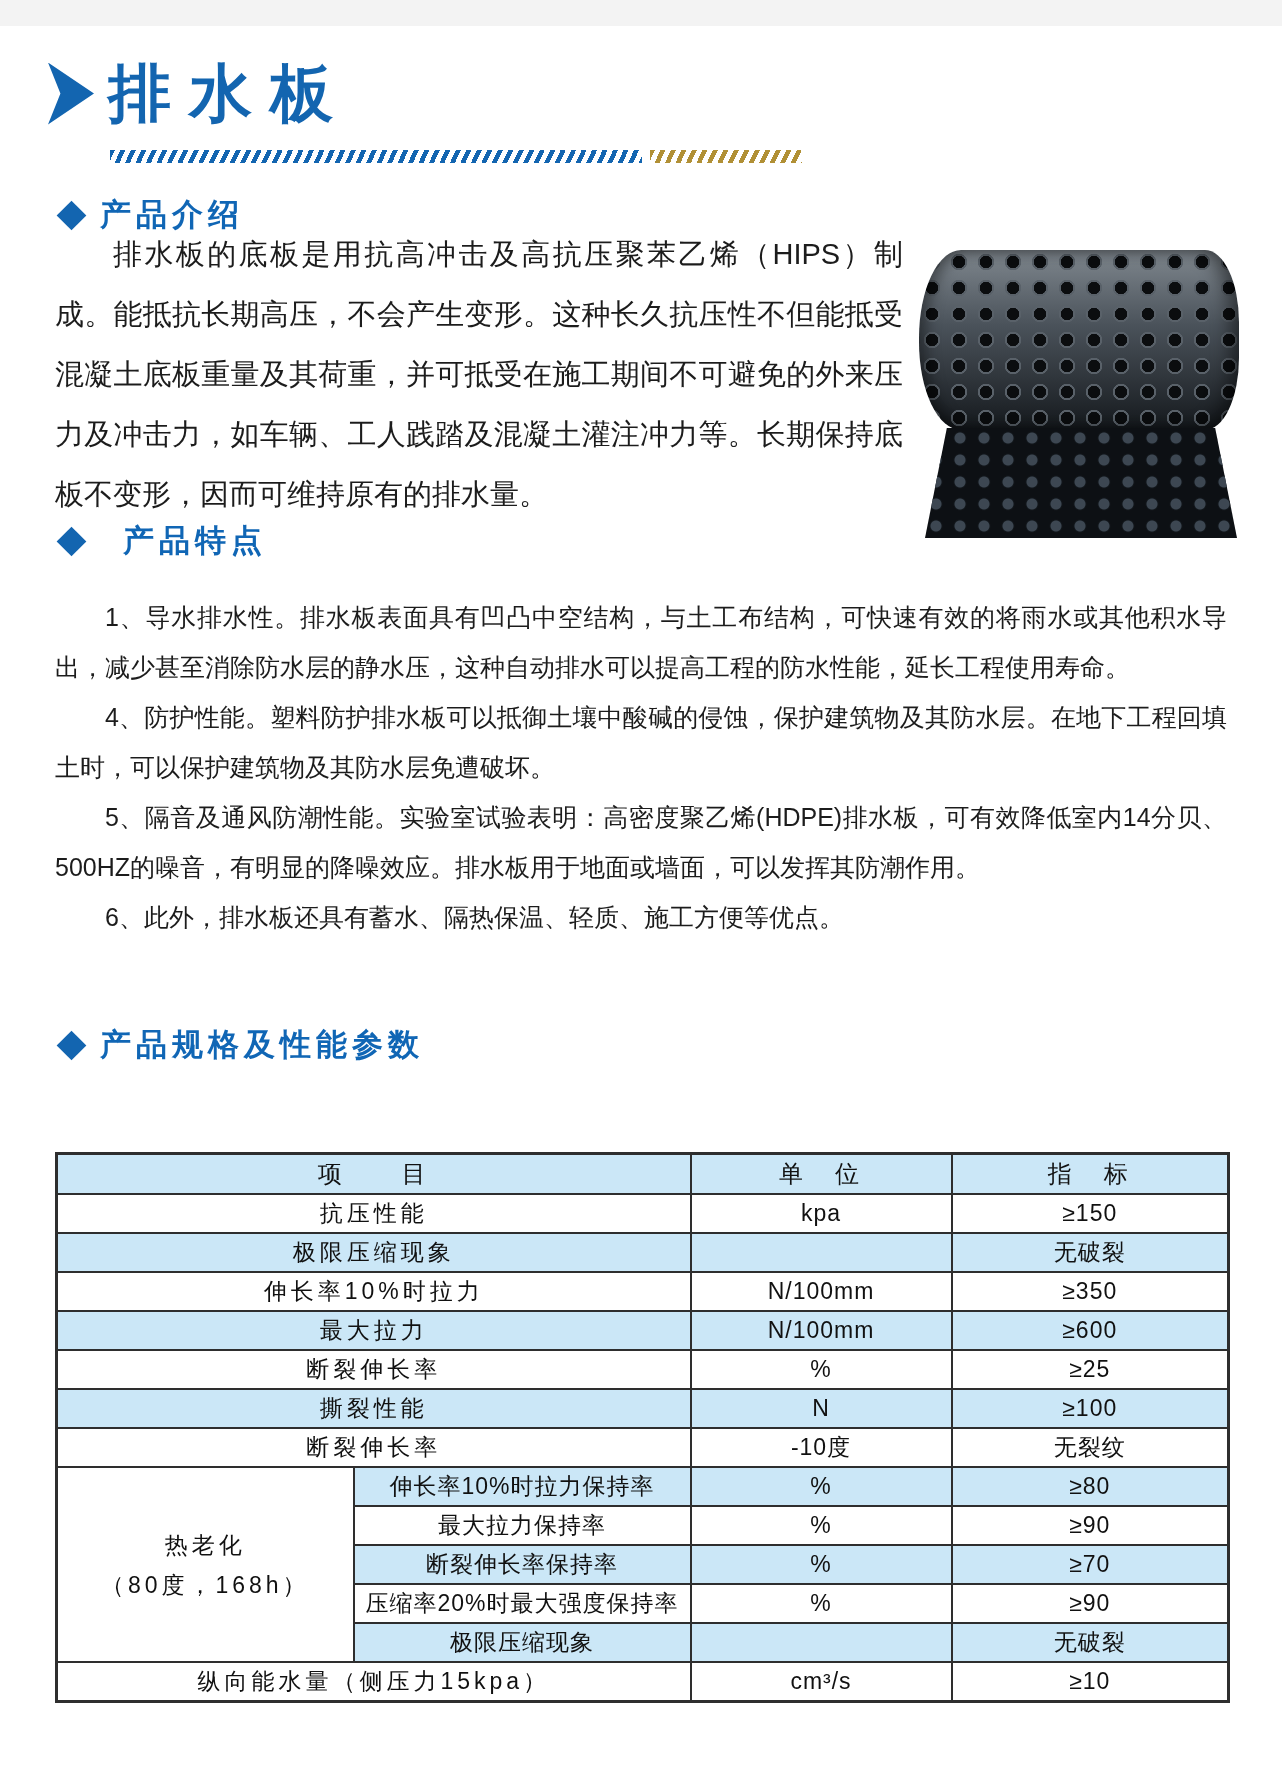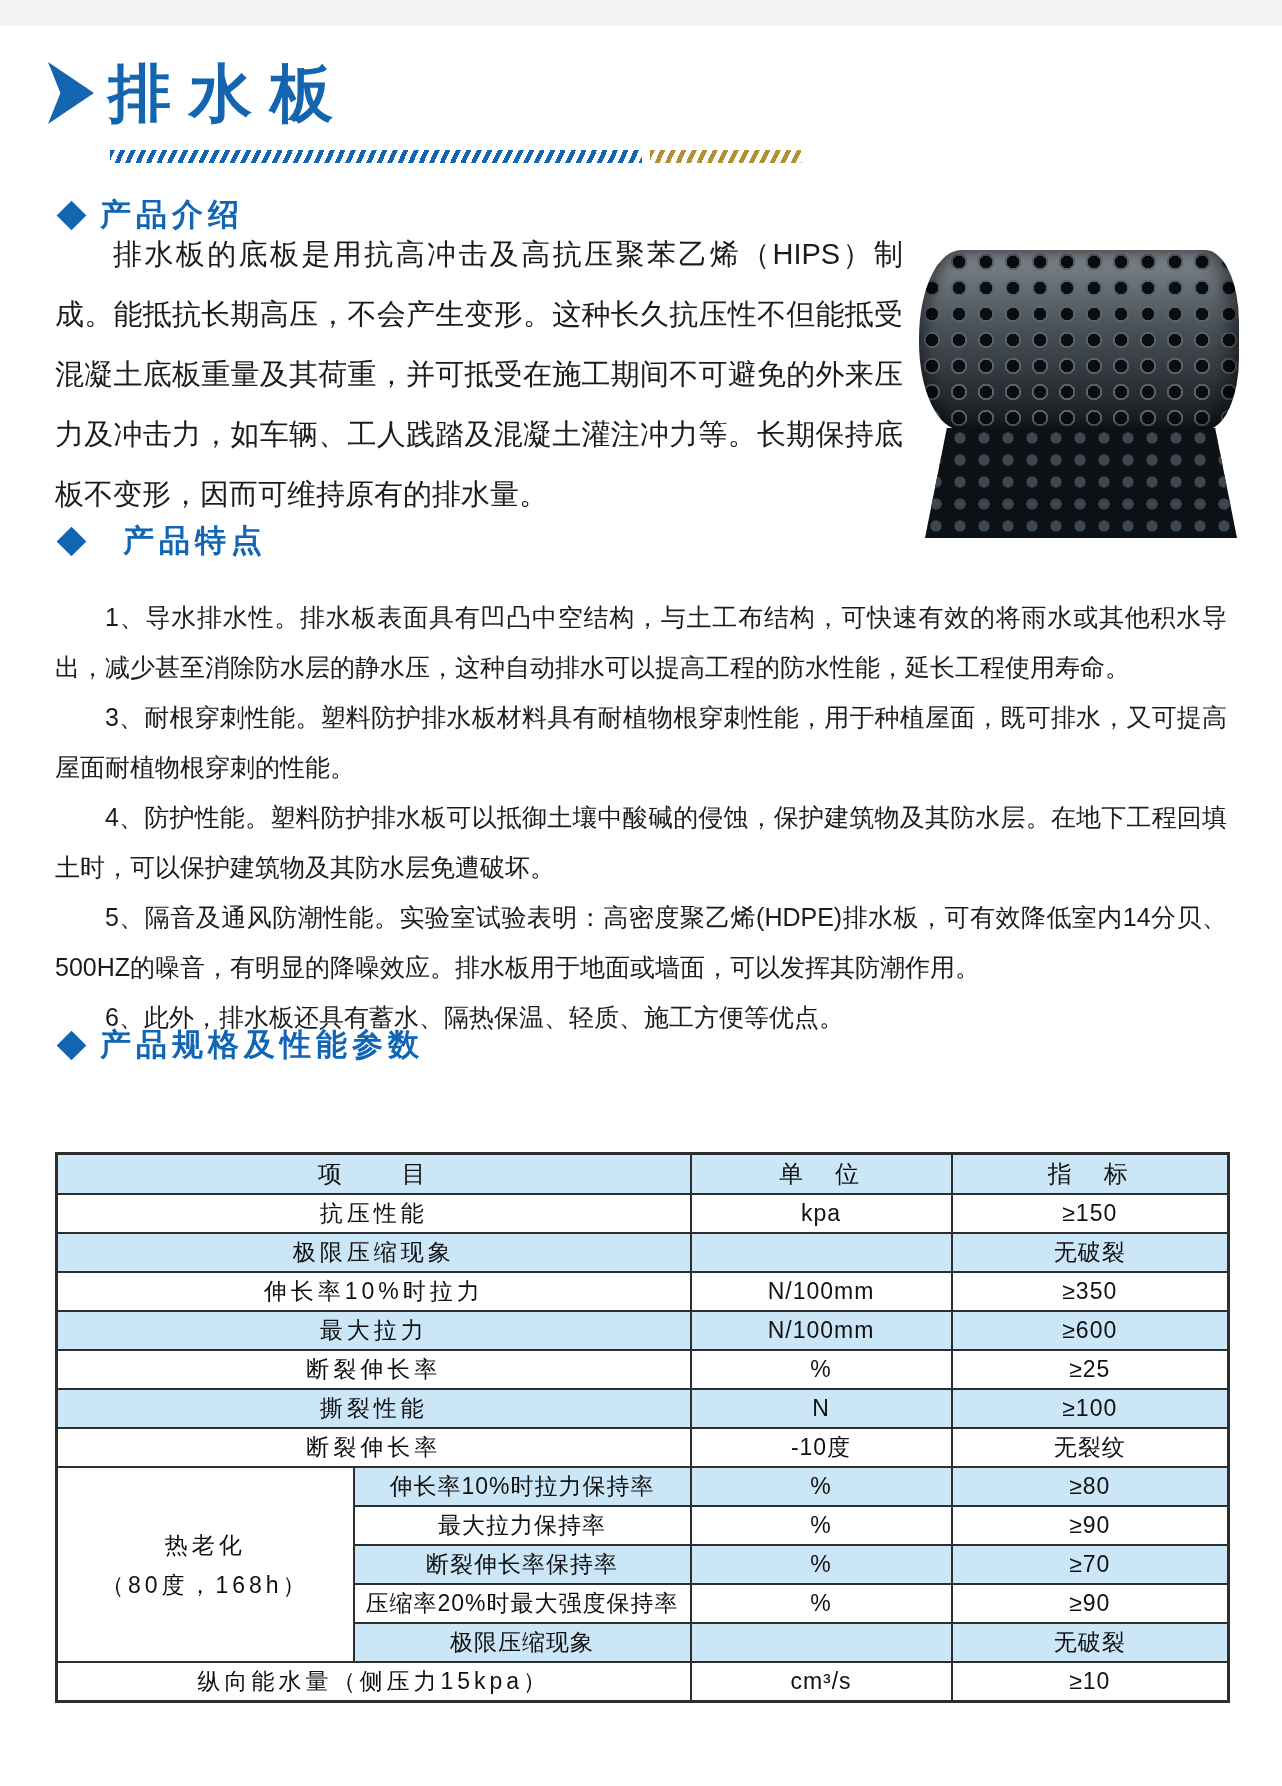--- a/index.html
+++ b/index.html
@@ -5,21 +5,21 @@
   html,body{margin:0;padding:0;}
   body{
     width:1282px;height:1786px;position:relative;overflow:hidden;
     background:#ffffff;
     font-family:"Liberation Sans","DejaVu Sans",sans-serif;
     color:#1c1c1c;
   }
   .top-strip{position:absolute;left:0;top:0;width:1282px;height:26px;background:#f3f3f3;}
 
   
-  .title-row{position:absolute;left:48px;top:62px;display:flex;}
+  .title-row{position:absolute;left:48px;top:62px;display:flex;align-items:center;}
   .title-arrow{
     width:46px;height:62px;background:#1365b0;margin-right:14px;
     clip-path:polygon(0 0,100% 50%,0 100%,27% 50%);
   }
   .page-title{
     font-family:"DejaVu Serif","Liberation Serif",serif;
     font-size:63px;font-weight:bold;color:#1365b0;letter-spacing:18px;line-height:1;
   }
   .stripe-row{position:absolute;left:110px;top:150px;display:flex;}
   .stripe{height:13px;}
@@ -110,21 +110,20 @@
   <div class="roll"></div>
   <div class="sheet"></div>
 </div>
 
 <div class="sec-heading" id="sec-features">
   <div class="diamond"></div>
   <div class="txt">产品特点</div>
 </div>
 <div class="features">
   <p>1、导水排水性。排水板表面具有凹凸中空结构，与土工布结构，可快速有效的将雨水或其他积水导出，减少甚至消除防水层的静水压，这种自动排水可以提高工程的防水性能，延长工程使用寿命。</p>
-  <p>3、耐根穿刺性能。塑料防护排水板材料具有耐植物根穿刺性能，用于种植屋面，既可排水，又可提高屋面耐植物根穿刺的性能。</p>
   <p>4、防护性能。塑料防护排水板可以抵御土壤中酸碱的侵蚀，保护建筑物及其防水层。在地下工程回填土时，可以保护建筑物及其防水层免遭破坏。</p>
   <p>5、隔音及通风防潮性能。实验室试验表明：高密度聚乙烯(HDPE)排水板，可有效降低室内14分贝、500HZ的噪音，有明显的降噪效应。排水板用于地面或墙面，可以发挥其防潮作用。</p>
   <p>6、此外，排水板还具有蓄水、隔热保温、轻质、施工方便等优点。</p>
 </div>
 
 <div class="sec-heading" id="sec-specs">
   <div class="diamond"></div>
   <div class="txt">产品规格及性能参数</div>
 </div>
 

